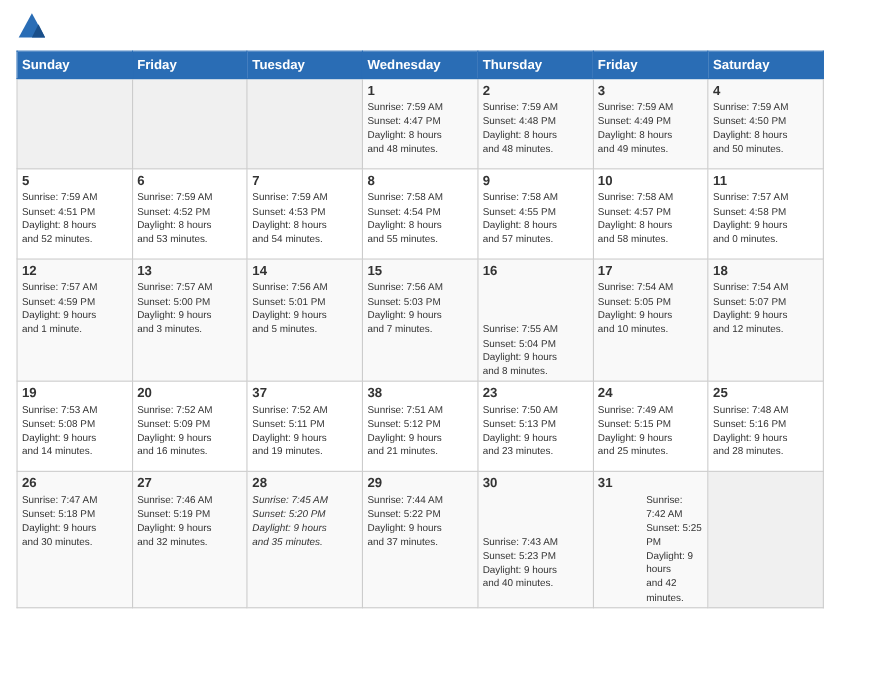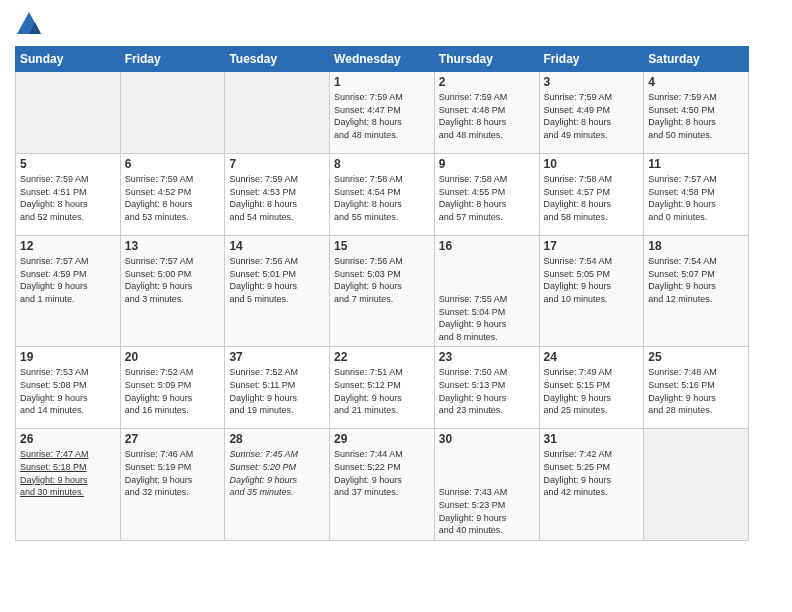--- a/index.html
+++ b/index.html
@@ -276,21 +276,21 @@
 and 16 minutes.</div>
           </td>
           <td>
             <span class="day-num">37</span>
             <div class="day-info" style="white-space: pre-line;">Sunrise: 7:52 AM
 Sunset: 5:11 PM
 Daylight: 9 hours
 and 19 minutes.</div>
           </td>
           <td>
-            <span class="day-num">22</span>
+            <span class="day-num">38</span>
             <div class="day-info" style="white-space: pre-line;">Sunrise: 7:51 AM
 Sunset: 5:12 PM
 Daylight: 9 hours
 and 21 minutes.</div>
           </td>
           <td>
             <span class="day-num">23</span>
             <div class="day-info" style="white-space: pre-line;">Sunrise: 7:50 AM
 Sunset: 5:13 PM
 Daylight: 9 hours
@@ -307,21 +307,21 @@
             <span class="day-num">25</span>
             <div class="day-info" style="white-space: pre-line;">Sunrise: 7:48 AM
 Sunset: 5:16 PM
 Daylight: 9 hours
 and 28 minutes.</div>
           </td>
         </tr>
         <tr>
           <td>
             <span class="day-num">26</span>
-            <div class="day-info" style="white-space: pre-line; text-decoration: underline;">Sunrise: 7:47 AM
+            <div class="day-info" style="white-space: pre-line;">Sunrise: 7:47 AM
 Sunset: 5:18 PM
 Daylight: 9 hours
 and 30 minutes.</div>
           </td>
           <td>
             <span class="day-num">27</span>
             <div class="day-info" style="white-space: pre-line;">Sunrise: 7:46 AM
 Sunset: 5:19 PM
 Daylight: 9 hours
 and 32 minutes.</div>
@@ -342,21 +342,21 @@
           </td>
           <td>
             <span class="day-num">30</span>
             <div class="day-info" style="white-space: pre-line; margin-top: 40px;">Sunrise: 7:43 AM
 Sunset: 5:23 PM
 Daylight: 9 hours
 and 40 minutes.</div>
           </td>
           <td>
             <span class="day-num">31</span>
-            <div class="day-info" style="white-space: pre-line;">Sunrise: 7:42 AM
+            <div class="day-info" style="white-space: pre-line; margin-left: 44px;">Sunrise: 7:42 AM
 Sunset: 5:25 PM
 Daylight: 9 hours
 and 42 minutes.</div>
           </td>
           <td class="empty-cell"></td>
         </tr>
       </tbody>
   </table>
 </div>
 

